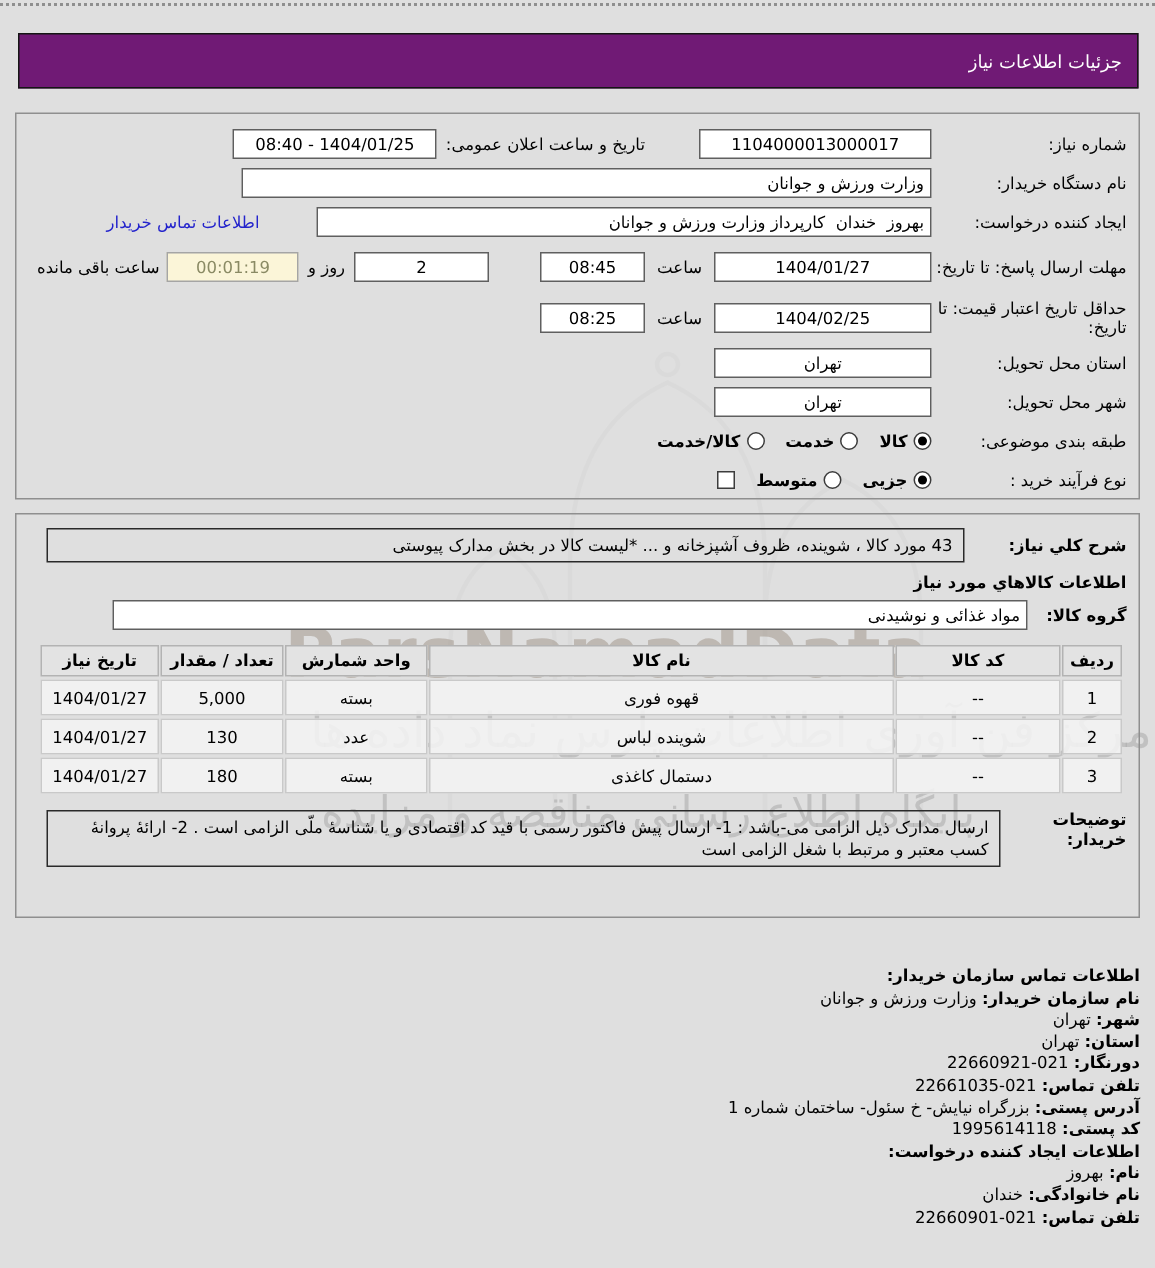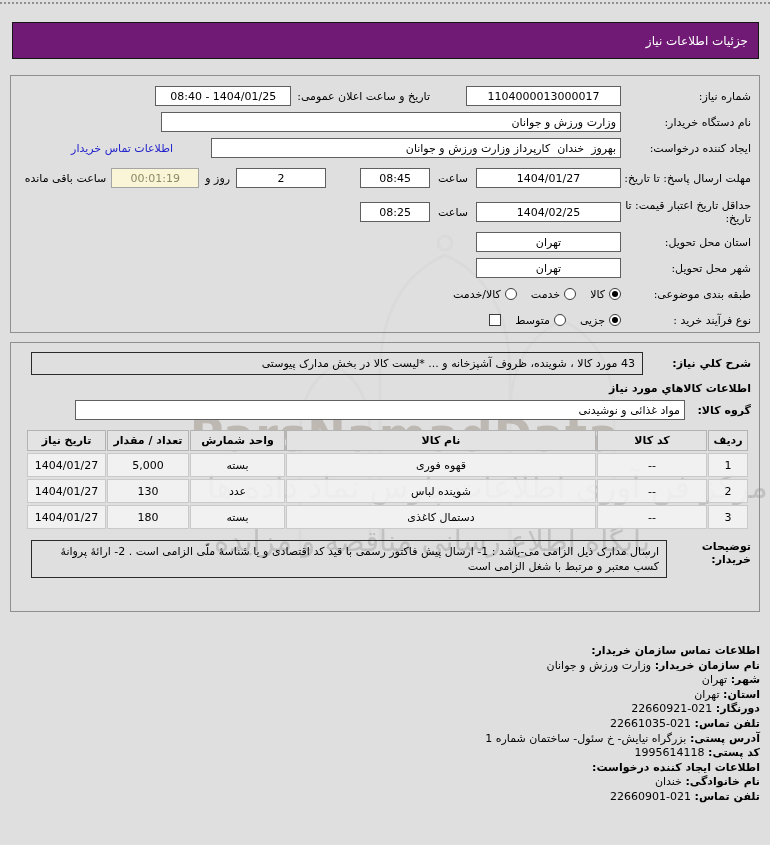--- a/index.html
+++ b/index.html
@@ -34,21 +34,21 @@
   .ctr { text-align:center; }
   .count { background:#fbf5d8 !important; border:1px solid #a5a5a5 !important;
            color:#8a8a64 !important; }
   .link { color:#2323cc; cursor:pointer; white-space:nowrap; }
   .radio { width:12px; height:12px; border:1px solid #3c3c3c; border-radius:50%;
     background:#fff; display:inline-block; flex:none; margin-left:4px; position:relative; }
   .radio.checked::after { content:""; position:absolute; inset:2px;
     background:#000; border-radius:50%; }
   .checkbox { width:12px; height:12px; border:1px solid #3c3c3c; background:#fff;
     display:inline-block; flex:none; margin-left:5px; }
-  .optlabel { margin-left:14px; }
+  .optlabel { margin-left:14px;font-weight:bold; }
   .descbox { border:1px solid #2a2a2a; padding:3px 7px; min-height:22px;
     flex:1; margin-left:12px; line-height:15px; text-align:right; }
   .heading { font-weight:bold; margin:7px 0 4px 0; }
   table.goods { border-collapse:separate; border-spacing:1px 2px;
     table-layout:fixed; width:716px; margin:7px 2px 0 0; }
   table.goods th { background:#e3e3e3; border:1px solid #b3b3b3; font-weight:bold;
     height:21px; font-size:11px; padding:0 3px; }
   table.goods td { background:rgba(245,245,245,0.85); border:1px solid #c9c9c9;
     height:24px; text-align:center; font-size:11px; padding:0 3px; }
   .footer { position:absolute; top:644px; right:10px; width:750px;
@@ -220,15 +220,16 @@
 <div class="footer">
   <div><b>اطلاعات تماس سازمان خریدار:</b></div>
   <div><b>نام سازمان خریدار:</b> <span>وزارت ورزش و جوانان</span></div>
   <div><b>شهر:</b> <span>تهران</span></div>
   <div><b>استان:</b> <span>تهران</span></div>
   <div><b>دورنگار:</b> <span dir="ltr">22660921-021</span></div>
   <div><b>تلفن تماس:</b> <span dir="ltr">22661035-021</span></div>
   <div><b>آدرس پستی:</b> <span>بزرگراه نیایش- خ سئول- ساختمان شماره 1</span></div>
   <div><b>کد پستی:</b> <span dir="ltr">1995614118</span></div>
   <div><b>اطلاعات ایجاد کننده درخواست:</b></div>
+  <div><b>نام:</b> <span>بهروز</span></div>
   <div><b>نام خانوادگی:</b> <span>خندان</span></div>
   <div><b>تلفن تماس:</b> <span dir="ltr">22660901-021</span></div>
 </div>
 
 </body></html>

